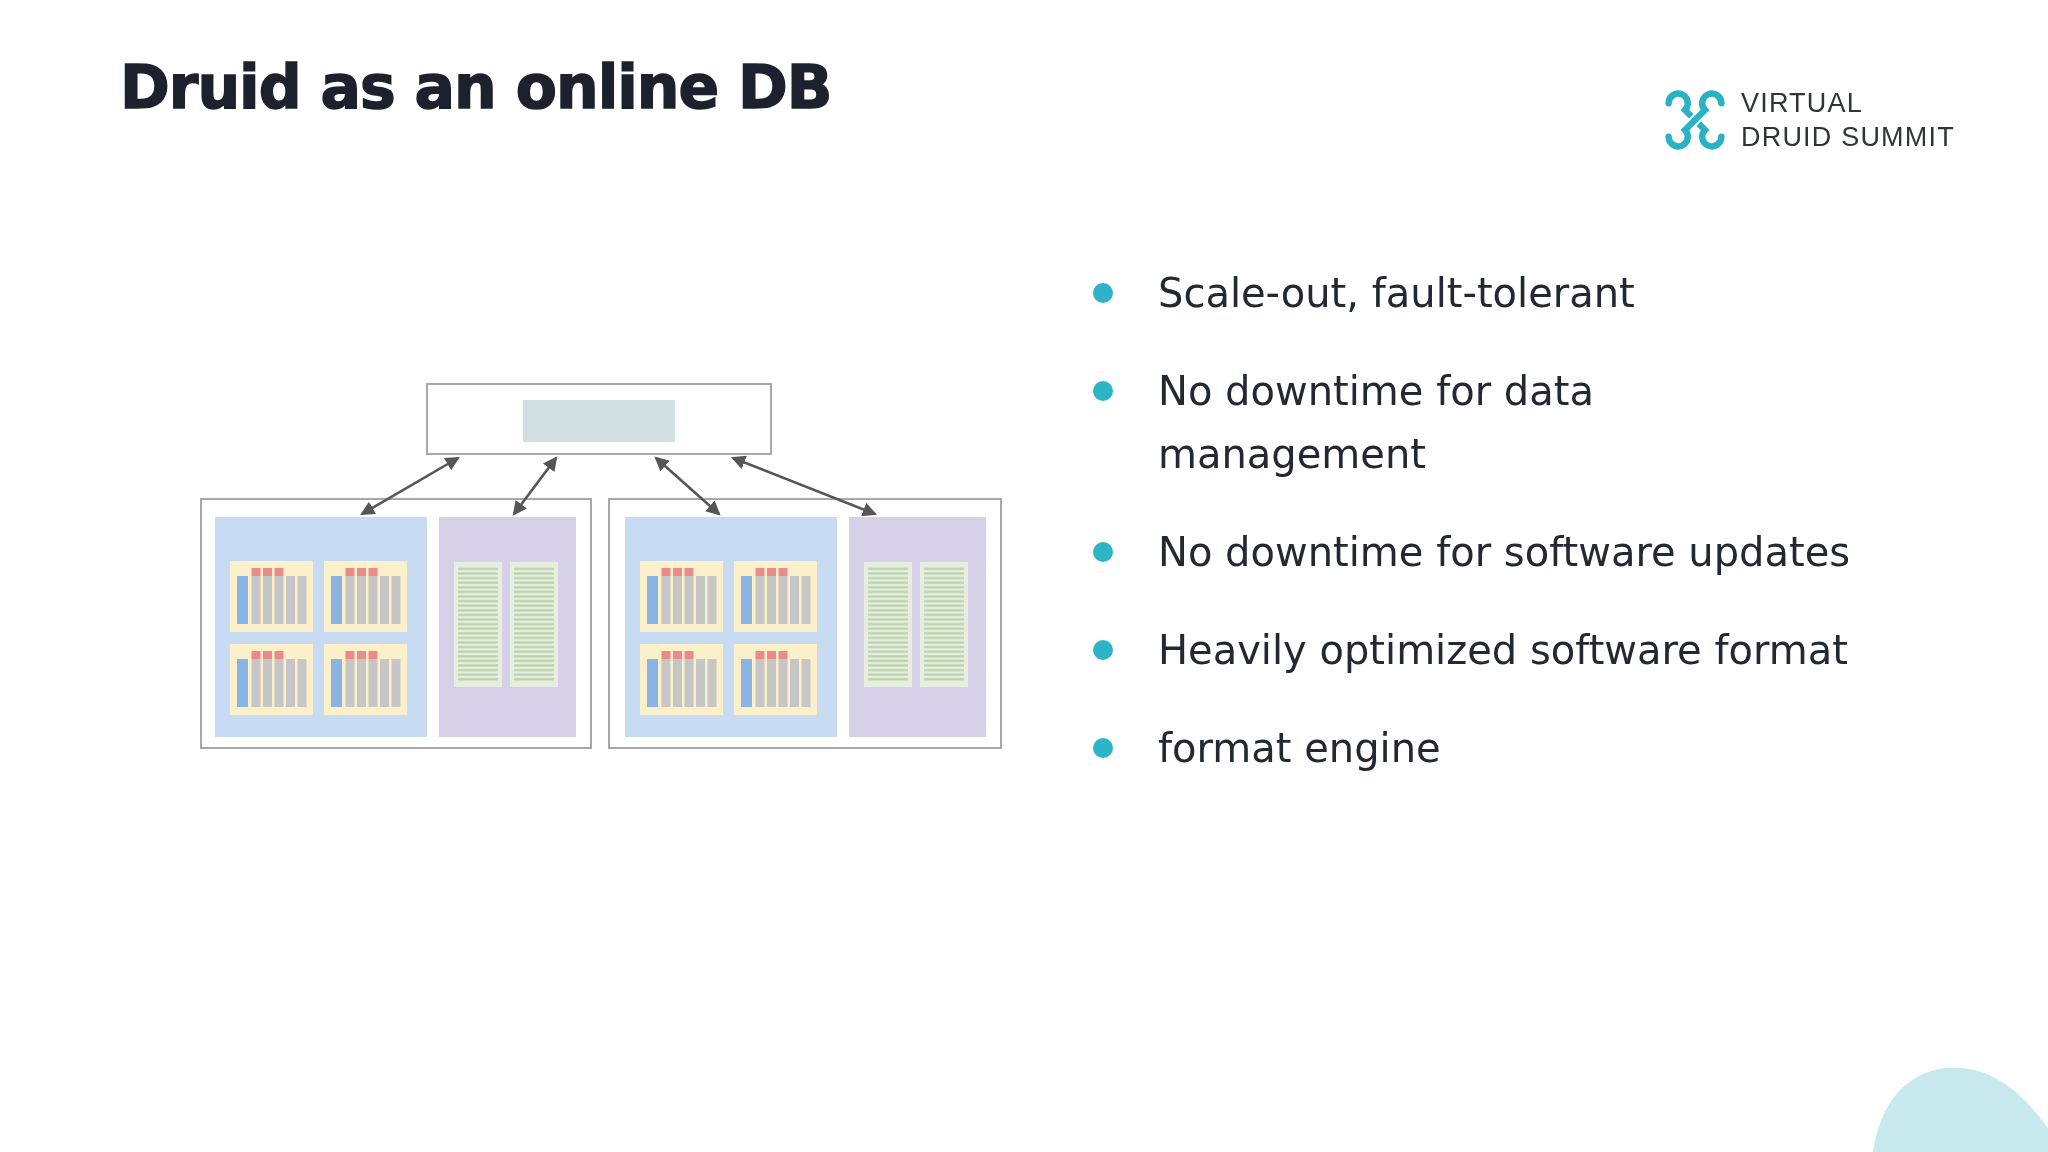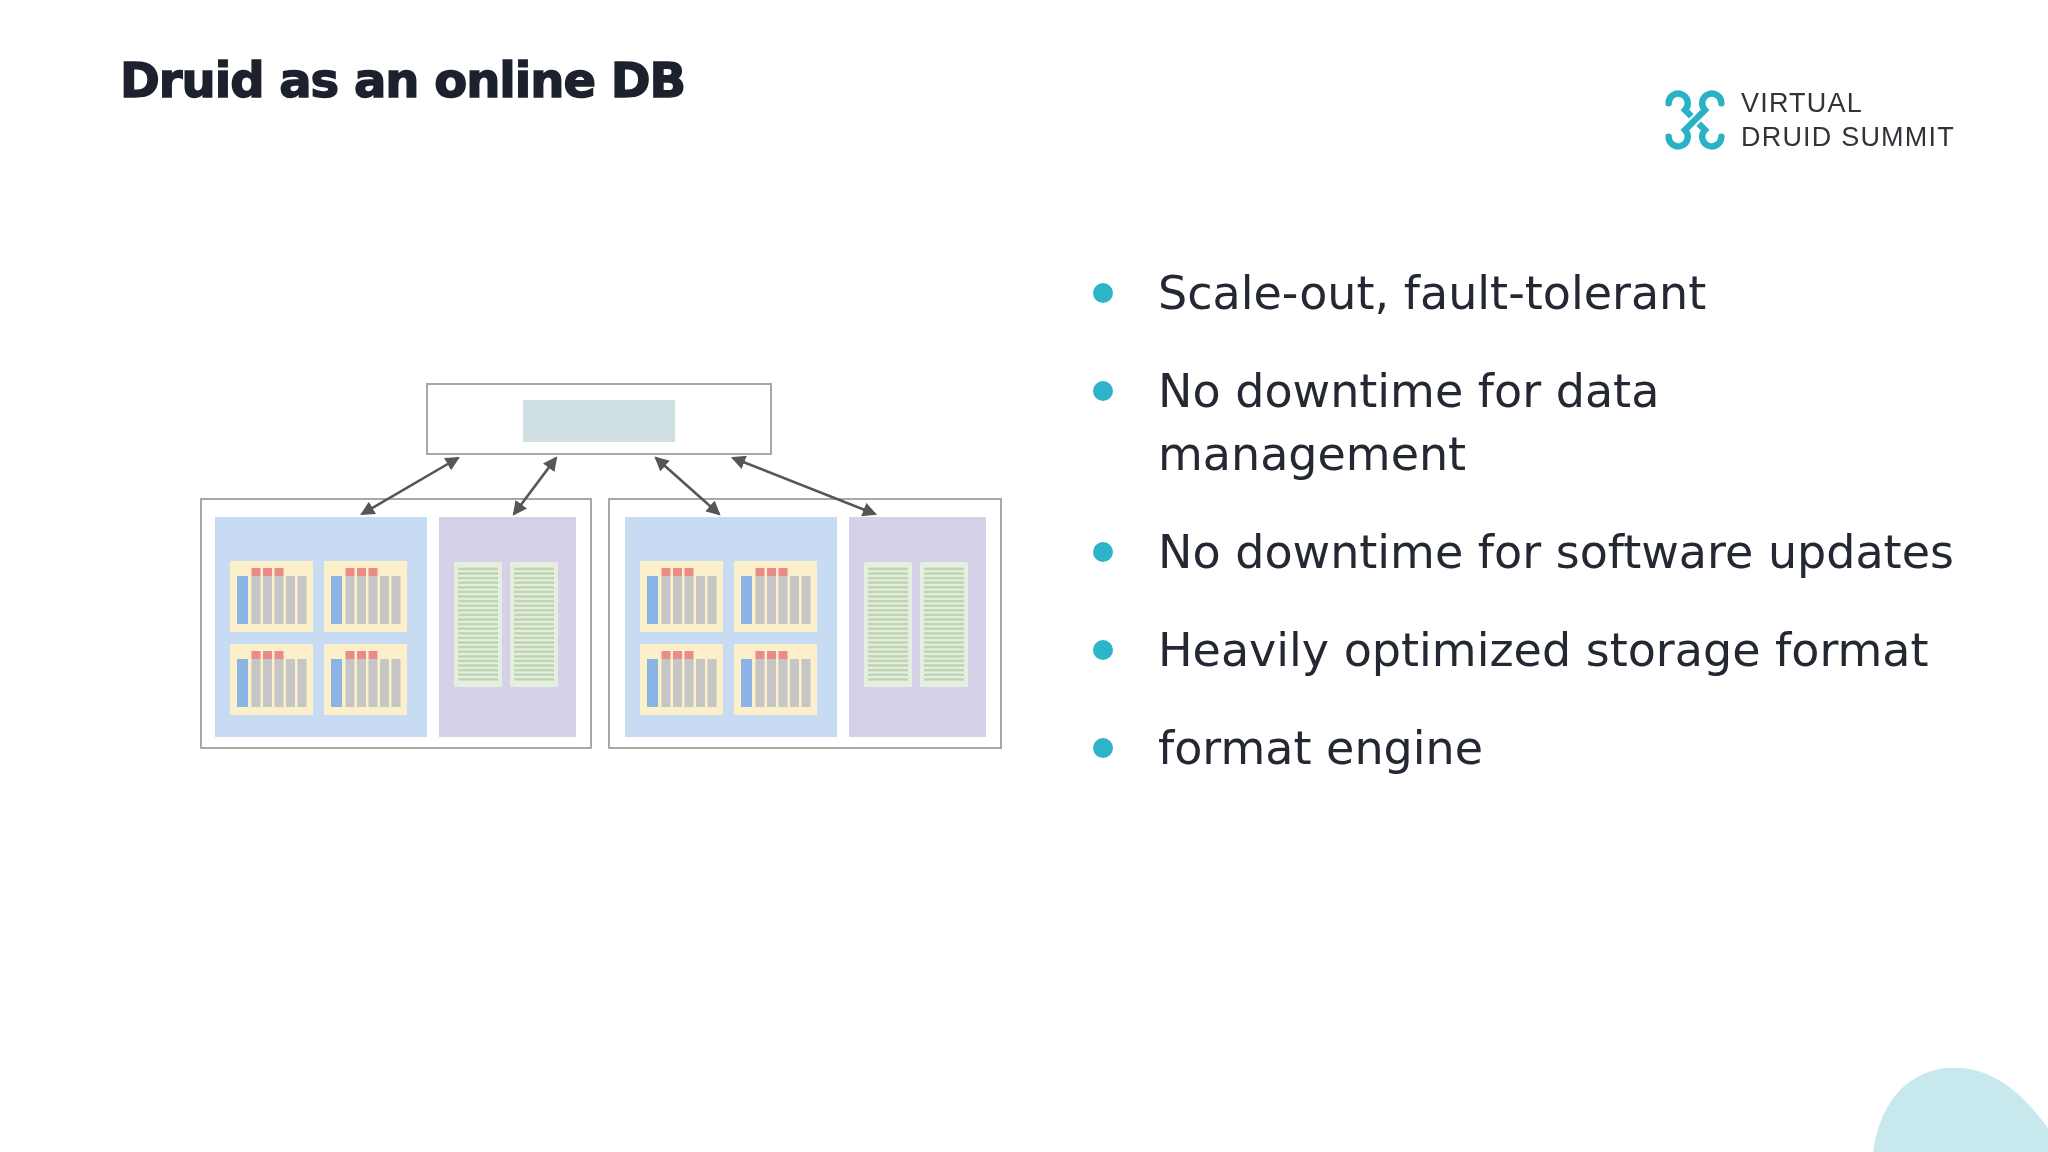--- a/index.html
+++ b/index.html
@@ -2,36 +2,36 @@
 <html><head>
 <meta charset="utf-8">
 <style>
   html,body{margin:0;padding:0;background:#888;}
   .slide{
     position:relative; width:2048px; height:1152px; background:#ffffff;
     overflow:hidden; font-family:"DejaVu Sans", sans-serif;
   }
   .title{
     position:absolute; left:120px; top:52px; margin:0;
-    font-size:48px; font-weight:bold; letter-spacing:-1px;
+    font-size:60px; font-weight:bold; letter-spacing:-1px;
     color:#1d212e; -webkit-text-stroke:1.5px #1d212e;
   }
   
   .logo{position:absolute; left:1655px; top:80px; display:flex; align-items:center; gap:6px;}
   .logo-knot{width:80px; height:80px; flex:0 0 auto;}
   .logo-text{font-family:"Liberation Sans", sans-serif; font-size:27px; line-height:34px;
     letter-spacing:1.2px; color:#303338; white-space:nowrap;}
   
   .diagram{position:absolute; left:150px; top:370px;}
   
   .bullets{position:absolute; left:1093px; top:262px; margin:0; padding:0; list-style:none;}
   .bullet{display:flex; align-items:flex-start; margin:0 0 35px 0;}
   .bullet:last-child{margin-bottom:0;}
   .dot{width:20px; height:20px; border-radius:50%; background:#2eb4c8; margin:21px 45px 0 0; flex:0 0 auto;}
-  .bullet-text{font-size:46px; line-height:63px; color:#232832;}
+  .bullet-text{font-size:40px; line-height:63px; color:#232832;}
   .bullet-line{white-space:nowrap;}
   
   .blob{position:absolute; left:1873px; top:1068px;}
 </style>
 </head>
 <body>
 
 <div class="slide">
 
   <h1 class="title" style="color: rgb(29, 33, 46);">Druid as an online DB</h1>
@@ -125,21 +125,21 @@
     </li>
       <li class="bullet">
       <span class="dot" style="background: rgb(46, 180, 200);"></span>
       <div class="bullet-text" style="color: rgb(35, 40, 50);">
           <div class="bullet-line">No downtime for software updates</div>
         </div>
     </li>
       <li class="bullet">
       <span class="dot" style="background: rgb(46, 180, 200);"></span>
       <div class="bullet-text" style="color: rgb(35, 40, 50);">
-          <div class="bullet-line">Heavily optimized storage format</div>
+          <div class="bullet-line">Heavily optimized software format</div>
         </div>
     </li>
       <li class="bullet">
       <span class="dot" style="background: rgb(46, 180, 200);"></span>
       <div class="bullet-text" style="color: rgb(35, 40, 50);">
           <div class="bullet-line">format engine</div>
         </div>
     </li>
     </ul>
 

